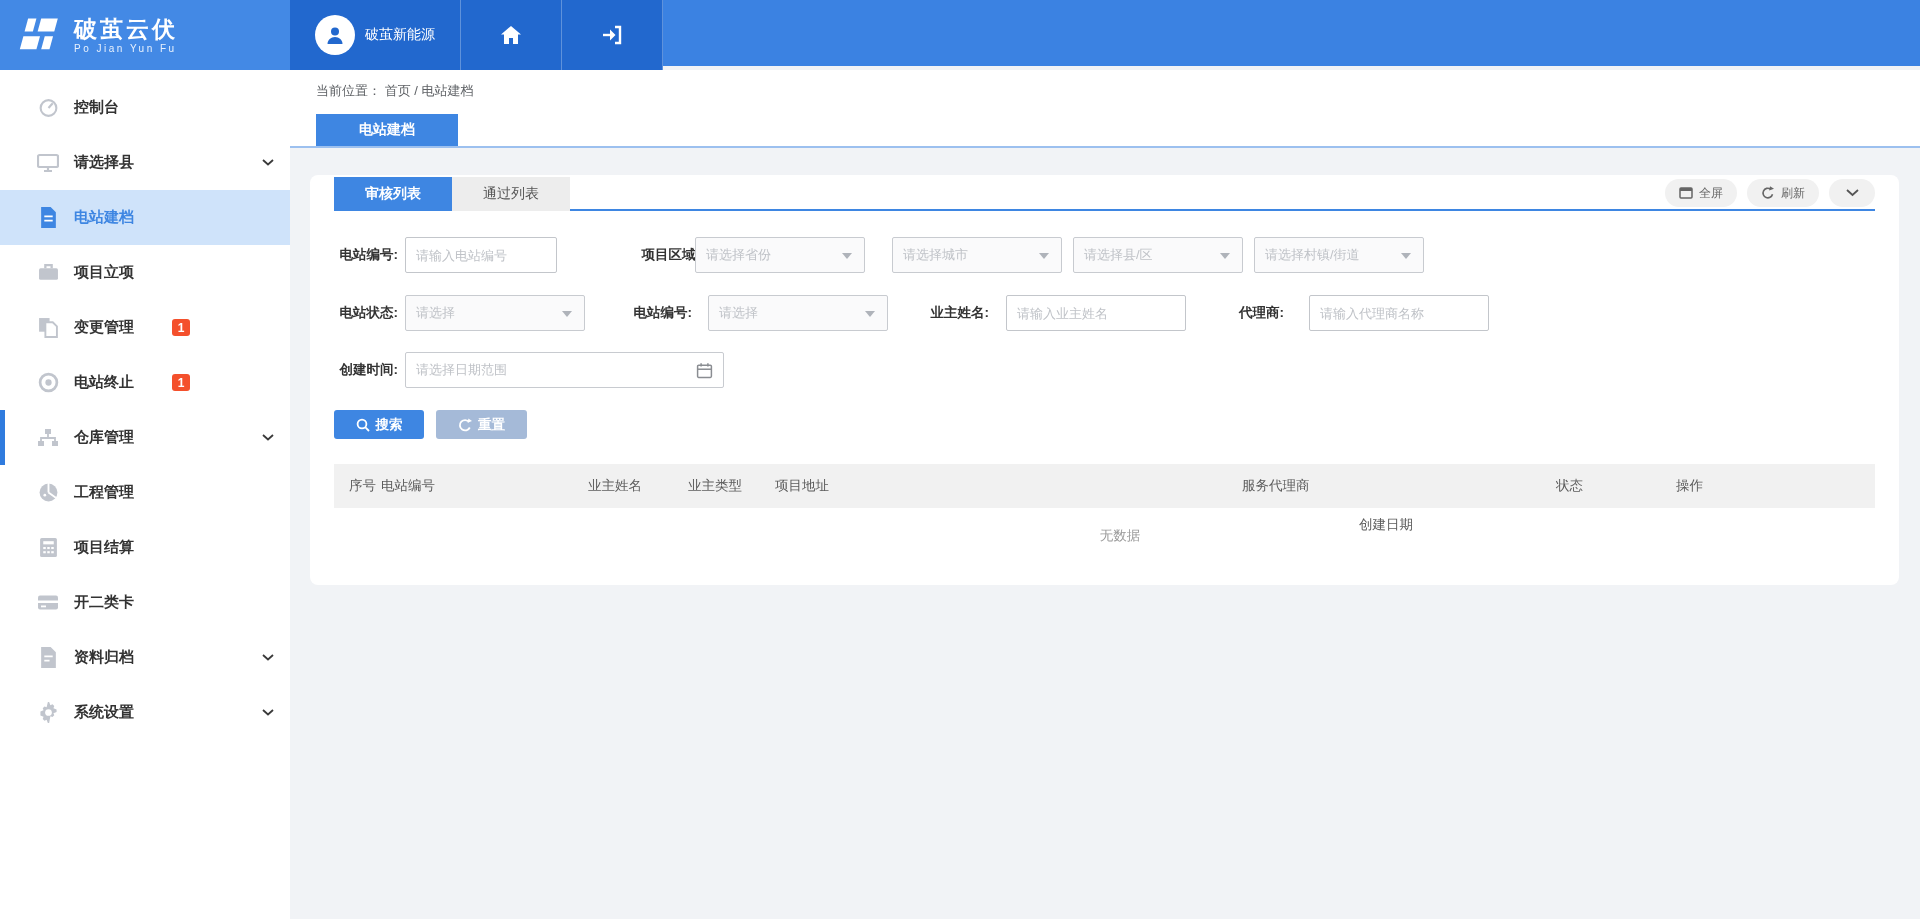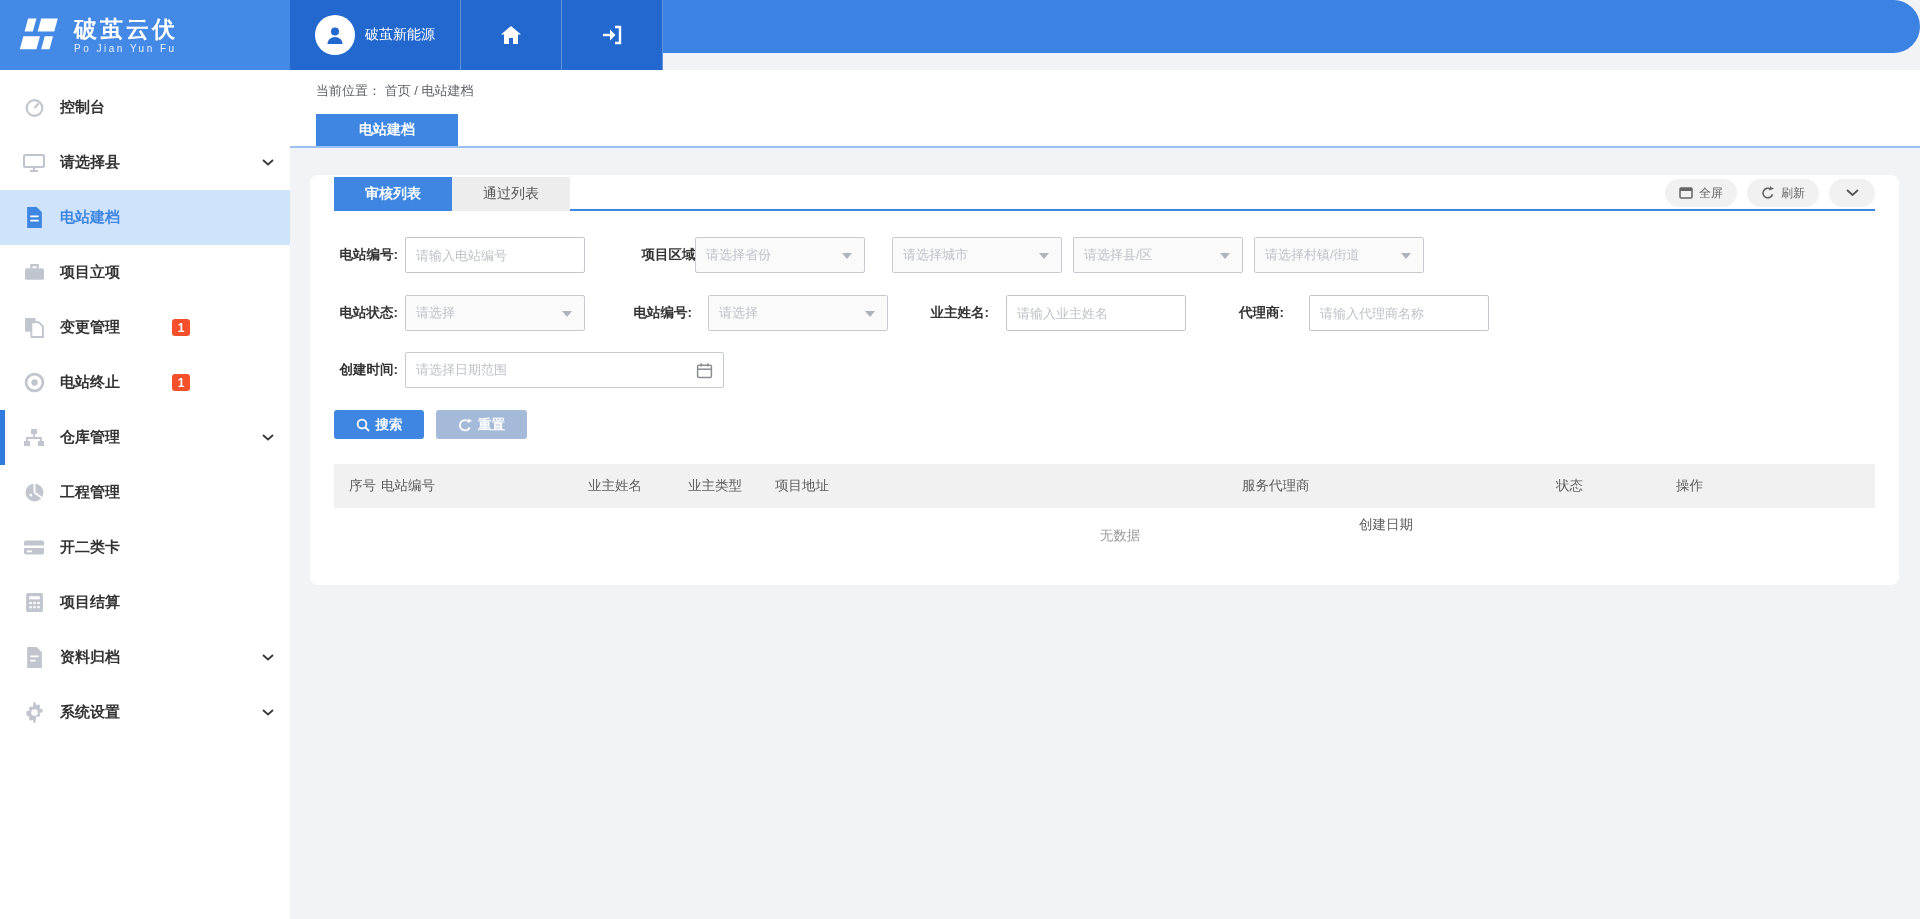--- a/index.html
+++ b/index.html
@@ -1,41 +1,41 @@
 <!DOCTYPE html>
 <html><head>
 <meta charset="utf-8">
 <style>
   * { margin:0; padding:0; box-sizing:border-box; }
   html,body { width:1920px; height:919px; overflow:hidden; }
   body { font-family:"Liberation Sans","DejaVu Sans",sans-serif; background:#F1F3F6; position:relative; }
 
   
-  .topbar { position:absolute; left:0; top:0; width:1920px; height:53px; background:#3B82E2; z-index:5;border-radius:30px; }
+  .topbar { position:absolute; left:0; top:0; width:1920px; height:66px; background:#3B82E2; z-index:5; }
   .logo-area { position:absolute; left:0; top:0; width:290px; height:70px; background:#4389E5; display:flex; align-items:center; padding-left:18px; }
   .logo-mark { width:44px; height:38px; margin-right:12px; }
   .logo-title { color:#fff; font-size:23px; font-weight:bold; letter-spacing:3px; line-height:26px; }
   .logo-sub { color:#e8f1fd; font-size:10px; letter-spacing:2.5px; margin-top:1px; }
 
   .top-segments { position:absolute; left:290px; top:0; height:70px; display:flex; }
   .seg { height:70px; background:#2268CE; display:flex; align-items:center; justify-content:center; border-right:1px solid rgba(255,255,255,.28); cursor:pointer; }
   .seg-user { width:171px; gap:10px; }
   .seg-sq { width:101px; }
   .avatar-circle { width:40px; height:40px; border-radius:50%; background:#fff; display:flex; align-items:center; justify-content:center; }
   .seg-user .uname { color:#fff; font-size:14px; }
 
   .top-right { position:absolute; right:18px; top:0; height:70px; display:flex; align-items:center; gap:44px; }
   .top-nav-item { display:flex; align-items:center; gap:9px; cursor:pointer; }
   .top-nav-circle { width:33px; height:33px; border-radius:50%; background:#fff; display:flex; align-items:center; justify-content:center; }
   .top-nav-item .lbl { color:#fff; font-size:14px; }
 
   
   .sidebar { position:absolute; left:0; top:70px; width:290px; height:849px; background:#fff; }
   .side-list { padding-top:10px; }
-  .side-item { position:relative; height:55px; display:flex; align-items:center; padding-left:22px; cursor:pointer; }
+  .side-item { position:relative; height:55px; display:flex; align-items:center; padding-left:36px; cursor:pointer; }
   .side-item .s-icon { width:24px; display:flex; justify-content:center; color:#C1C5CD; }
   .side-item .s-label { margin-left:14px; font-size:15px; font-weight:bold; color:#333; }
   .side-item.active { background:#CFE3FA; }
   .side-item.active .s-label { color:#3E86E2; }
   .side-item.active .s-icon { color:#3E86E2; }
   .side-item.accent::before { content:""; position:absolute; left:0; top:0; width:5px; height:100%; background:#2F7BDE; }
   .badge { position:absolute; left:172px; top:19px; min-width:18px; height:17px; background:#F4502C; color:#fff; font-size:12px; font-weight:bold; border-radius:3px; display:flex; align-items:center; justify-content:center; padding:0 4px; }
   .side-chevron { position:absolute; right:16px; top:24px; }
 
   
@@ -209,49 +209,49 @@
             <circle cx="10" cy="10" r="8.5" fill="currentColor"></circle>
             <path d="M10 10V1M10 10l7 5" stroke="#fff" stroke-width="1.8"></path>
             <circle cx="6.5" cy="12.5" r="1.3" fill="#fff"></circle>
           </svg>
       </span>
       <span class="s-label">工程管理</span>
     </div>
 
     <div class="side-item">
       <span class="s-icon">
-        <svg width="22" height="17" viewBox="0 0 22 16">
-            <rect x="1" y="1" width="20" height="14" rx="2" fill="currentColor"></rect>
-            <rect x="1" y="6" width="20" height="2.5" fill="#fff"></rect>
-            <rect x="4" y="11" width="5" height="1.8" fill="#fff"></rect>
-          </svg>
-      </span>
-      <span class="s-label">开二类卡</span>
-    </div>
-
-    <div class="side-item">
-      <span class="s-icon">
         <svg width="19" height="21" viewBox="0 0 18 20">
             <rect x="1" y="1" width="16" height="18" rx="1.5" fill="currentColor"></rect>
             <rect x="4" y="4" width="10" height="3" fill="#fff"></rect>
             <g fill="#fff">
               <rect x="4" y="9.5" width="2.4" height="2"></rect>
               <rect x="7.8" y="9.5" width="2.4" height="2"></rect>
               <rect x="11.6" y="9.5" width="2.4" height="2"></rect>
               <rect x="4" y="13.5" width="2.4" height="2"></rect>
               <rect x="7.8" y="13.5" width="2.4" height="2"></rect>
               <rect x="11.6" y="13.5" width="2.4" height="2"></rect>
             </g>
           </svg>
       </span>
       <span class="s-label">项目结算</span>
     </div>
 
     <div class="side-item">
       <span class="s-icon">
+        <svg width="22" height="17" viewBox="0 0 22 16">
+            <rect x="1" y="1" width="20" height="14" rx="2" fill="currentColor"></rect>
+            <rect x="1" y="6" width="20" height="2.5" fill="#fff"></rect>
+            <rect x="4" y="11" width="5" height="1.8" fill="#fff"></rect>
+          </svg>
+      </span>
+      <span class="s-label">开二类卡</span>
+    </div>
+
+    <div class="side-item">
+      <span class="s-icon">
         <svg width="19" height="21" viewBox="0 0 18 20">
             <path d="M2 0h9l5 5v15H2z" fill="currentColor"></path>
             <path d="M5 9h8M5 13h5" stroke="#fff" stroke-width="1.6"></path>
           </svg>
       </span>
       <span class="s-label">资料归档</span>
       <span class="side-chevron">
         <svg width="12" height="7" viewBox="0 0 12 7">
             <path d="M1 1l5 4.5L11 1" stroke="#3a3a3a" stroke-width="1.8" fill="none"></path>
           </svg>
@@ -307,21 +307,21 @@
       <span>刷新</span>
     </div>
     <div class="pill sm">
       <svg width="13" height="8" viewBox="0 0 13 8">
           <path d="M1 1l5.5 5L12 1" stroke="#555" stroke-width="1.8" fill="none"></path>
         </svg>
     </div>
   </div>
 
   <div class="f-label" style="left:24px; width:64px; top:62px;">电站编号:</div>
-  <input class="f-input" style="left: 95px; width: 180px; top: 62px;" placeholder="请输入电站编号">
+  <input class="f-input" style="left: 95px; width: 152px; top: 62px;" placeholder="请输入电站编号">
 
   <div class="f-label" style="left:312px; width:78px; top:62px;">项目区域:</div>
   <div class="f-select" style="left:385px; width:170px; top:62px;">
     <span class="ph">请选择省份</span>
       <span class="caret"></span>
   </div>
   <div class="f-select" style="left:582px; width:170px; top:62px;">
     <span class="ph">请选择城市</span>
       <span class="caret"></span>
   </div>

